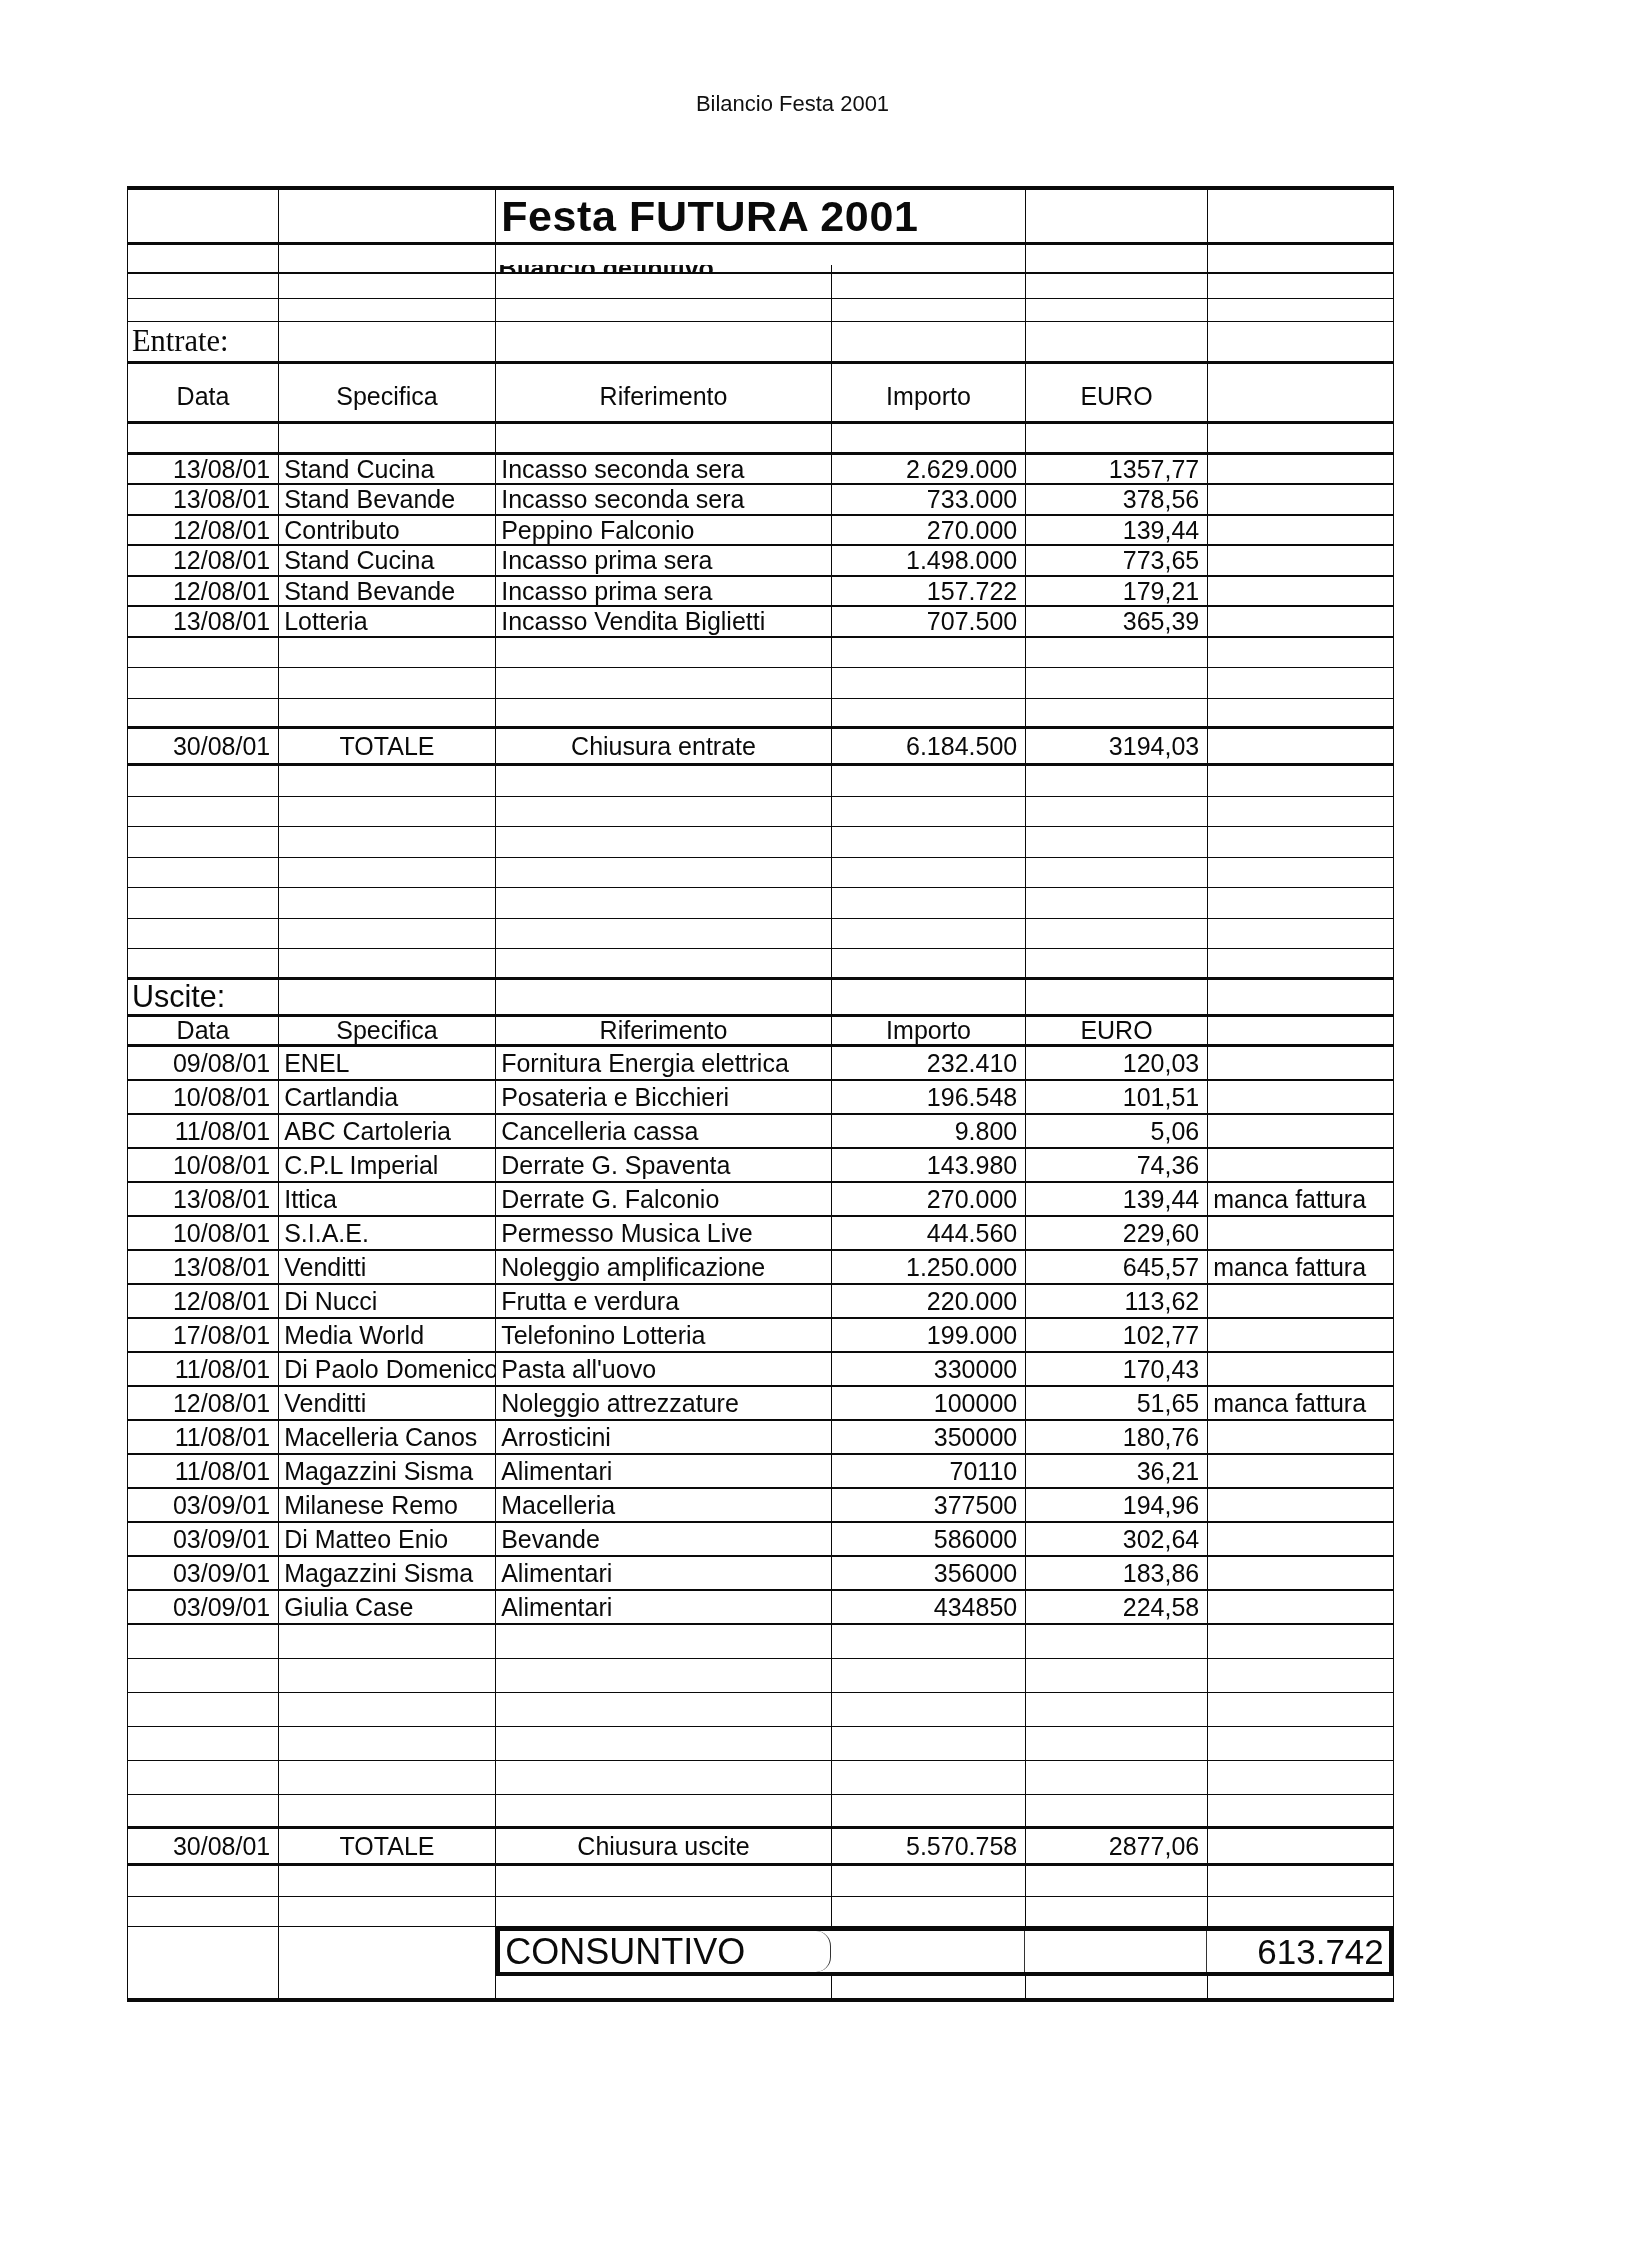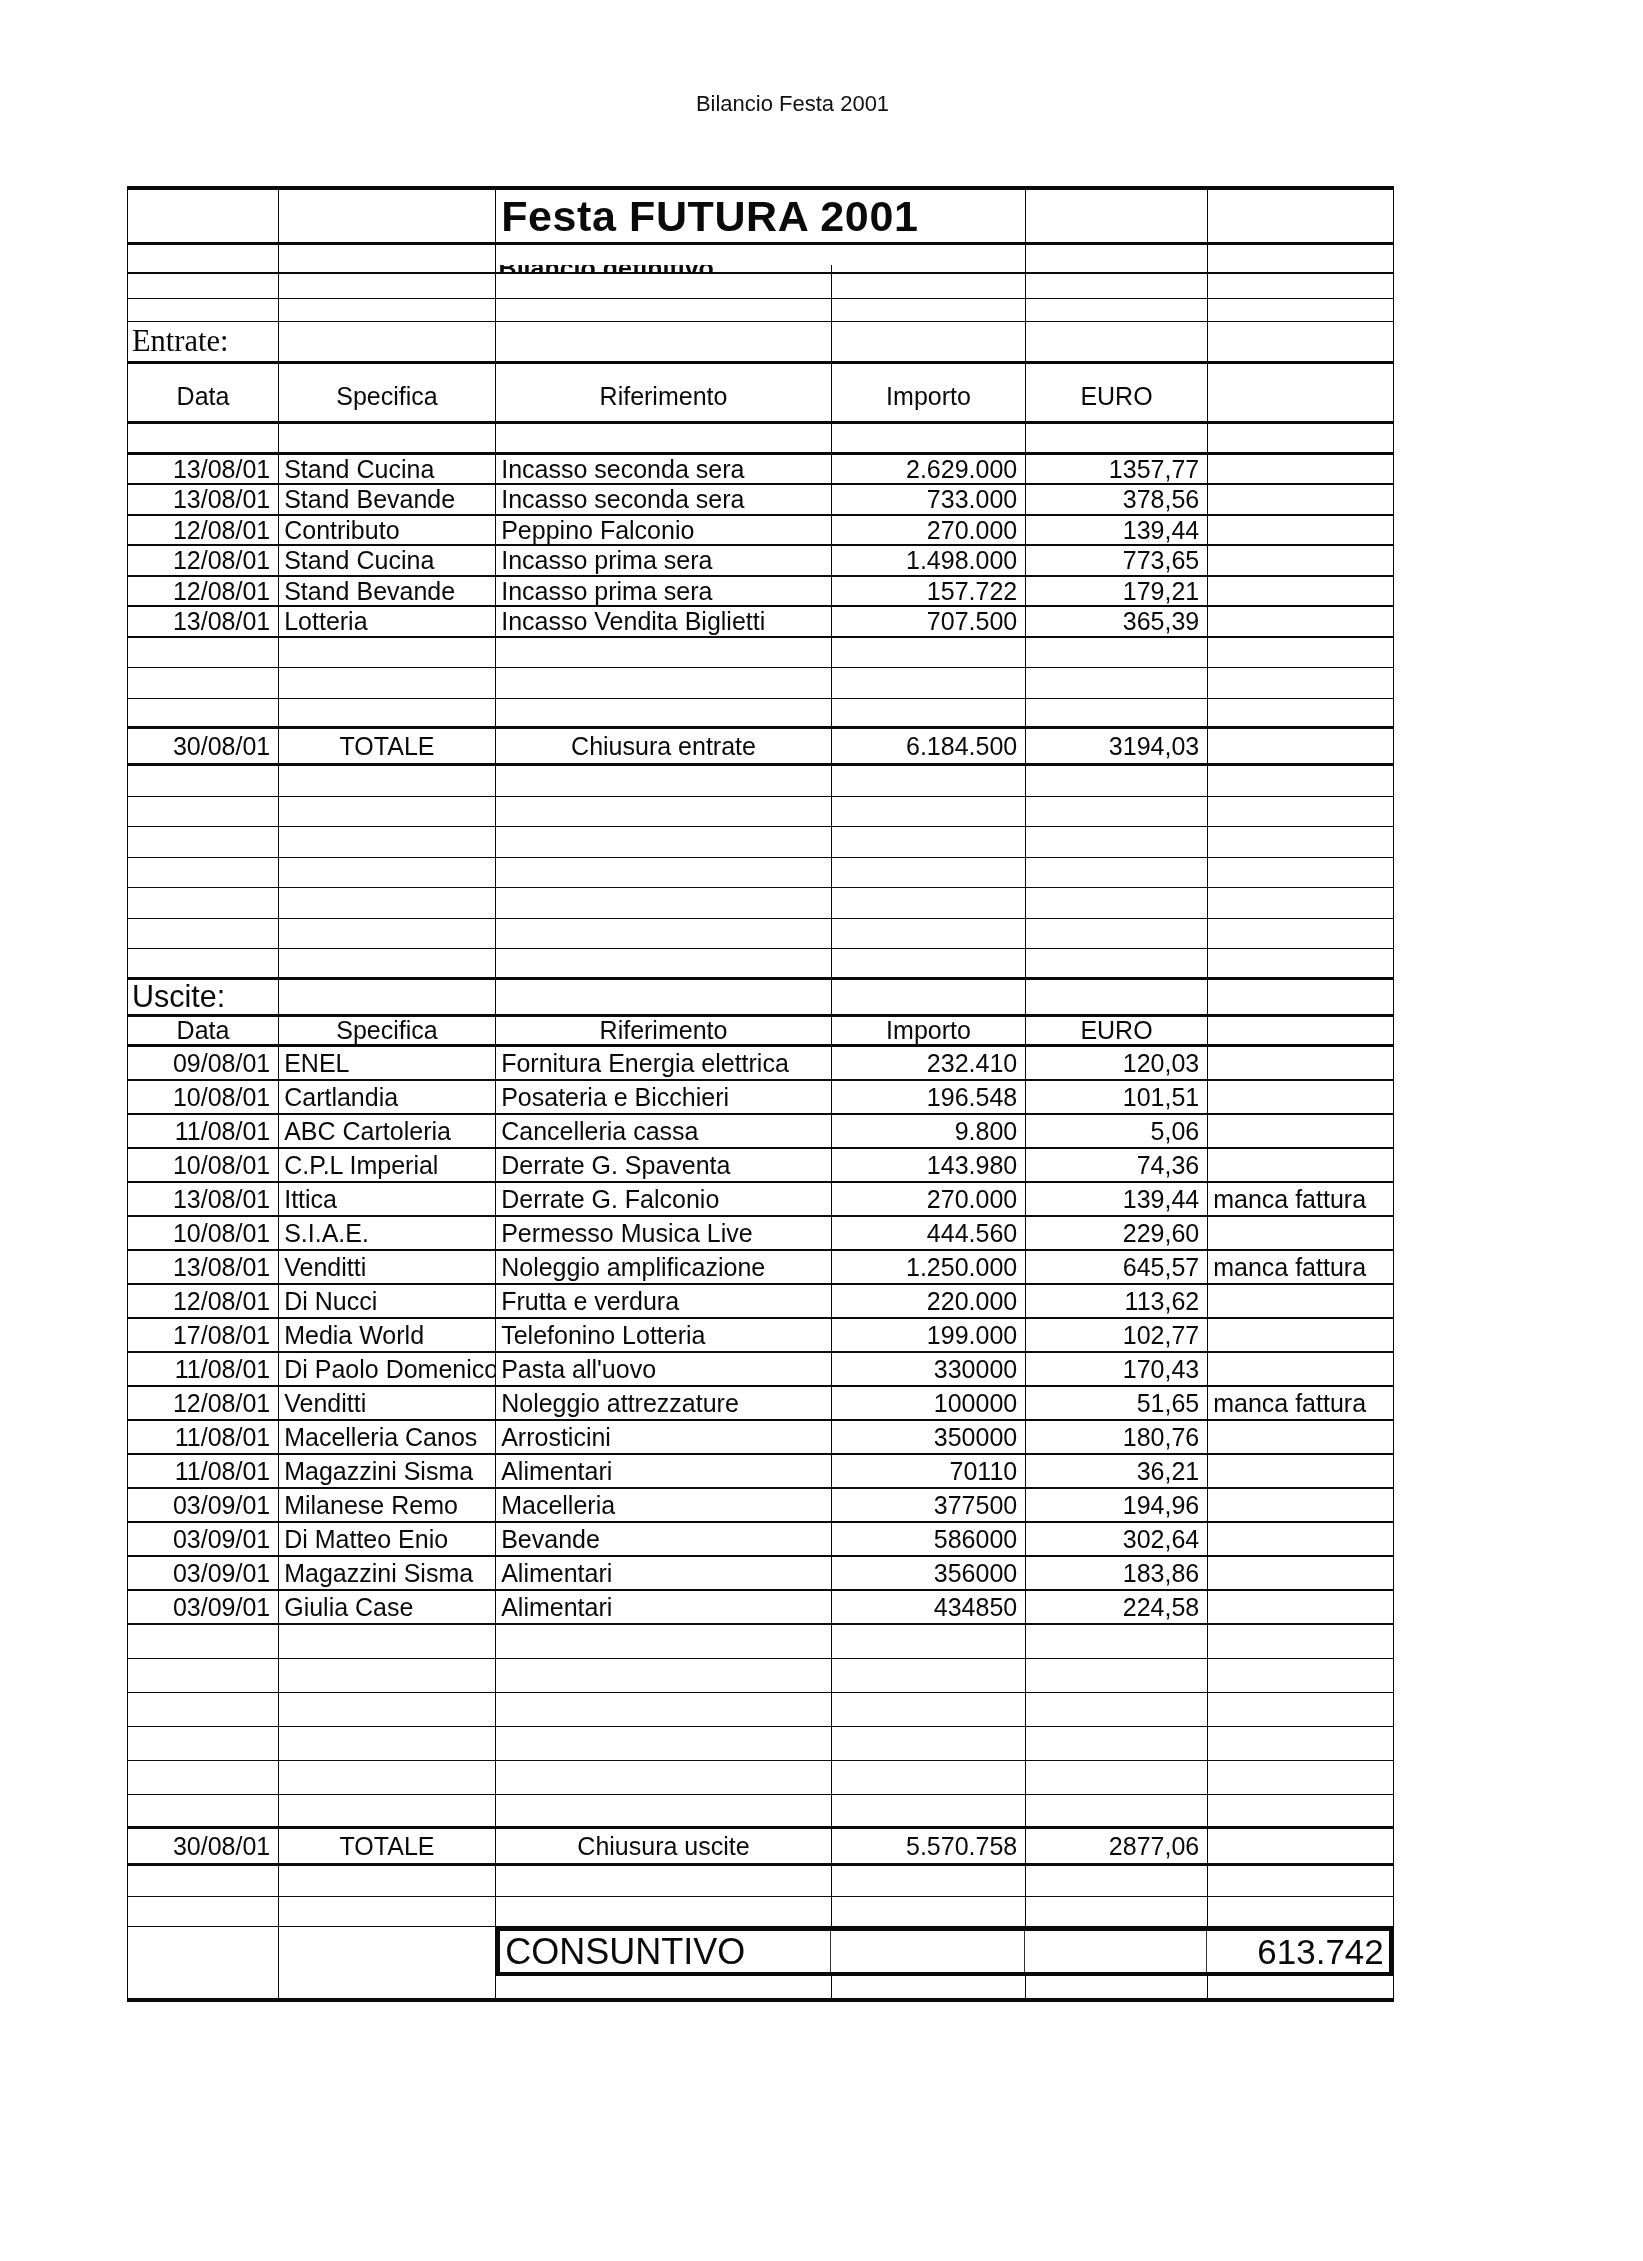--- a/index.html
+++ b/index.html
@@ -40,21 +40,21 @@
   .r.headers-tall .c{align-items:flex-end;padding-bottom:10.4px;}
   .r.data .c{font-size:25px;}
   .note-cell{font-size:18px;padding-left:5.2px;}
   .r.totale .c{font-size:25px;}
   .consuntivo-box{
     flex:1 1 auto;display:flex;box-sizing:border-box;
     border:4.5px solid #0a0a0a;overflow:hidden;
   }
   .consuntivo-box .c{border-right:1.3px solid #333;}
   .consuntivo-box .c.last{border-right:none;}
-  .consuntivo-label{font-size:36px;padding-left:5.2px;}
+  .consuntivo-label{font-size:36px;padding-left:5.2px;border-radius:15px;}
   .consuntivo-value{font-size:35px;padding-right:5.2px;}
 </style>
 </head>
 <body>
 
 <div class="page">
   <div class="page-header">Bilancio Festa 2001</div>
 
   <div class="sheet">
       <div class="r bb5" style="height: 55px;">

